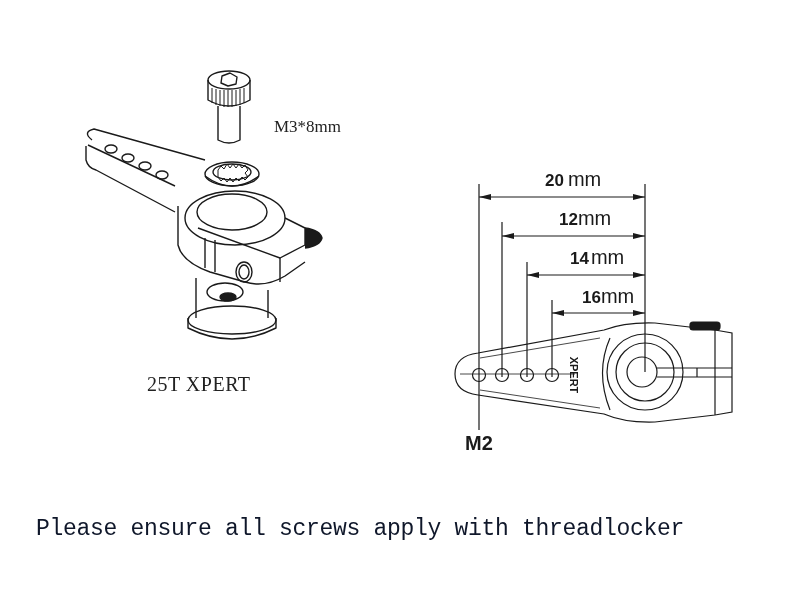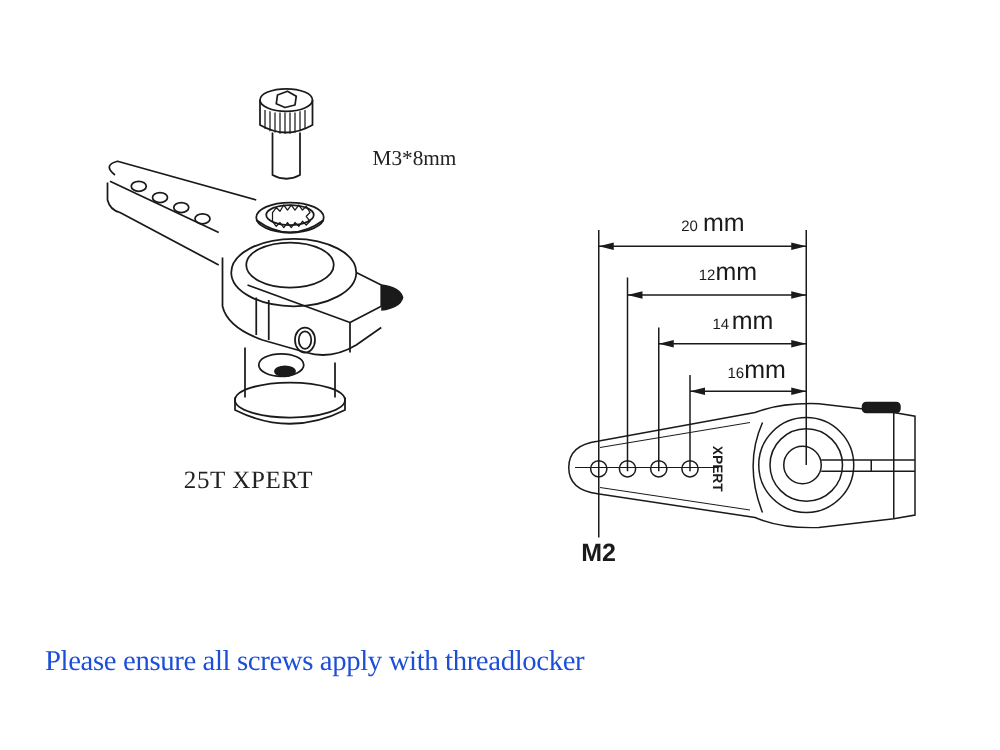--- a/index.html
+++ b/index.html
@@ -1,23 +1,23 @@
 <!DOCTYPE html>
 <html><head>
   <meta charset="utf-8">
   <style>
     html, body { margin: 0; padding: 0; background: #ffffff; }
     body { width: 800px; height: 600px; position: relative; overflow: hidden; font-family: "Liberation Sans", sans-serif; color: #1a1a1a; }
     .abs { position: absolute; }
     svg { position: absolute; left: 0; top: 0; }
     .serif-label { font-family: "Liberation Serif", serif; color: #222; }
     .dim-label { font-family: "Liberation Sans", sans-serif; color: #1a1a1a; }
-    .dim-num { font-weight: normal; font-size: 12px; }
+    .dim-num { font-weight: bold; font-size: 17px; }
     .dim-unit { font-size: 20px; }
-    .footer { font-family: Liberation Serif, serif; font-size: 23px; color: #1d4ed8; letter-spacing: -0.3px; }
+    .footer { font-family: Liberation Mono, monospace; font-size: 23px; color: #0f172a; letter-spacing: -0.3px; }
   </style>
 </head>
 <body>
 
 <div>
   <svg width="800" height="600" viewBox="0 0 800 600">
     <g fill="none" stroke="#1a1a1a" stroke-width="1.4" stroke-linejoin="round">
 
       <g>
         <ellipse cx="229" cy="80" rx="21" ry="9"></ellipse>
@@ -70,21 +70,21 @@
         <path d="M196,278 L196,318"></path>
         <path d="M268,290 L268,318"></path>
         <ellipse cx="232" cy="320" rx="44" ry="14"></ellipse>
         <path d="M188,318 L188,328 Q232,350 276,328 L276,318"></path>
         <ellipse cx="225" cy="292" rx="18" ry="9"></ellipse>
         <ellipse cx="228" cy="297" rx="8" ry="4" fill="#1a1a1a"></ellipse>
       </g>
     </g>
   </svg>
 
-  <div class="abs serif-label" style="left:274px; top:117px; font-size:17px;margin-left:24px;">M3*8mm</div>
+  <div class="abs serif-label" style="left:274px; top:117px; font-size:17px;">M3*8mm</div>
   <div class="abs serif-label" style="left:147px; top:373px; font-size:20px; letter-spacing:0.5px;text-align:right;">25T XPERT</div>
 </div>
 
 <div>
   <svg width="800" height="600" viewBox="0 0 800 600">
     <g fill="none" stroke="#1a1a1a" stroke-width="1.2">
 
       <line x1="479" y1="184" x2="479" y2="430"></line>
       <line x1="502" y1="222" x2="502" y2="377"></line>
       <line x1="527" y1="262" x2="527" y2="377"></line>

